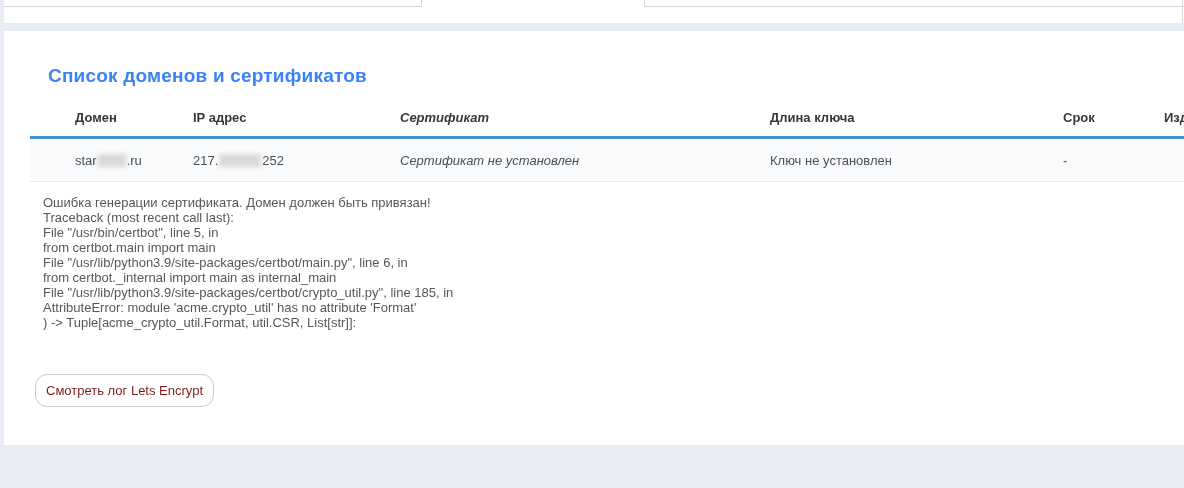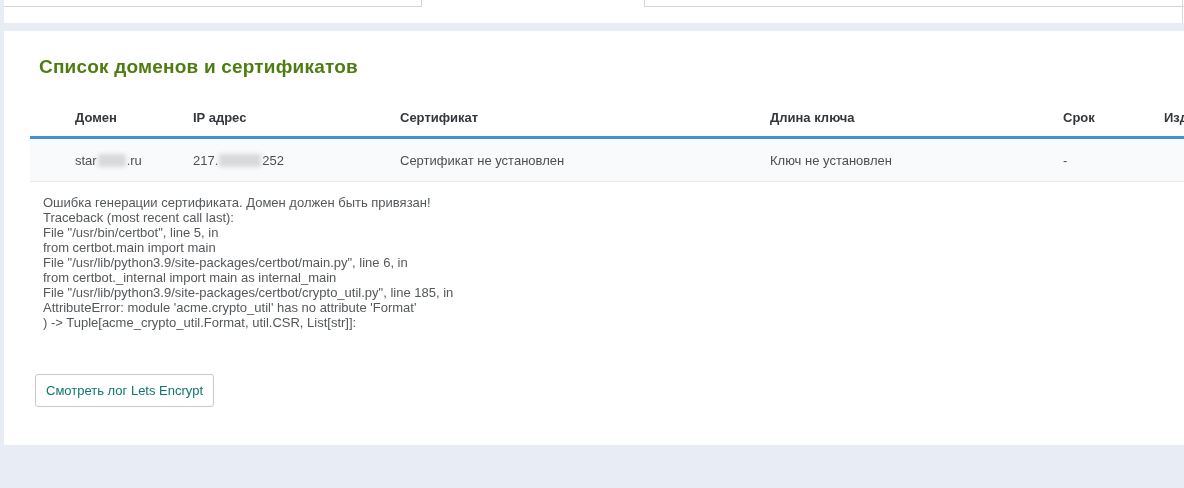--- a/index.html
+++ b/index.html
@@ -15,47 +15,47 @@
   .tabline.left{left:4px;width:417px;}
   .tabline.right{left:645px;width:539px;}
   .tabtick{position:absolute;top:0;width:1px;height:7px;background:#d5d5d5;}
   .tabtick.l{left:421px;}
   .tabtick.r{left:644px;}
   .tabtick.edge{left:1182px;height:23px;background:#d9d9d9;}
   .active-tab{position:absolute;left:422px;top:0;width:222px;height:23px;background:#ffffff;}
   
   .card{position:absolute;left:4px;top:31px;width:1180px;height:414px;background:#ffffff;}
   .page-title{
-    position:absolute;left:32px;top:22px;margin:3px;
-    font-size:19px;font-weight:bold;color:#4d7c0f;letter-spacing:0.2px;
+    position:absolute;left:32px;top:22px;margin:12px;
+    font-size:19px;font-weight:bold;color:#3b82f6;letter-spacing:0.2px;
   }
   
   .hdr-underline{position:absolute;left:26px;top:105px;width:1154px;height:3px;background:#4292ce;}
   .data-row{position:absolute;left:26px;top:108px;width:1154px;height:42px;background:#f9fafb;border-bottom:1px solid #e9e9e9;}
   .hdr-cell{position:absolute;top:79px;font-size:13px;font-weight:bold;color:#34383c;white-space:nowrap;}
   .row-cell{position:absolute;top:122px;font-size:13px;color:#4c5054;white-space:nowrap;}
-  .c1{left:39px;margin-left:32px;} .c2{left:189px;} .c3{left:396px;} .c4{left:766px;} .c5{left:1059px;text-align:right;} .c6{left:1160px;}
+  .c1{left:39px;margin-left:32px;} .c2{left:189px;} .c3{left:396px;font-style:italic;} .c4{left:766px;} .c5{left:1059px;text-align:right;} .c6{left:1160px;}
   .redact{
     display:inline-block;height:13px;background:#d9d9d9;border-radius:1px;
     filter:blur(2px);vertical-align:-2px;margin:0 1px;
   }
   .redact.domain{width:28px;}
   .redact.ip{width:42px;}
   
   .log{
     position:absolute;left:39px;top:164px;width:1100px;
     font-size:13px;line-height:15px;color:#54585b;
   }
   .log .log-line{white-space:nowrap;}
   
   .log-button{
     position:absolute;left:31px;top:343px;height:33px;min-width:178px;
-    background:#ffffff;border:1px solid #c9c9c9;border-radius:3px;
+    background:#ffffff;border:1px solid #c9c9c9;border-radius:12px;
     font-family:"Liberation Sans","DejaVu Sans",sans-serif;
-    font-size:13px;color:#0f766e;padding:0 10px;cursor:pointer;
+    font-size:13px;color:#7f1d1d;padding:0 10px;cursor:pointer;
   }
 </style>
 </head>
 <body>
 
 <div class="topstrip">
   <div class="active-tab"></div>
 </div>
 <div class="tabline left"></div>
 <div class="tabline right"></div>

